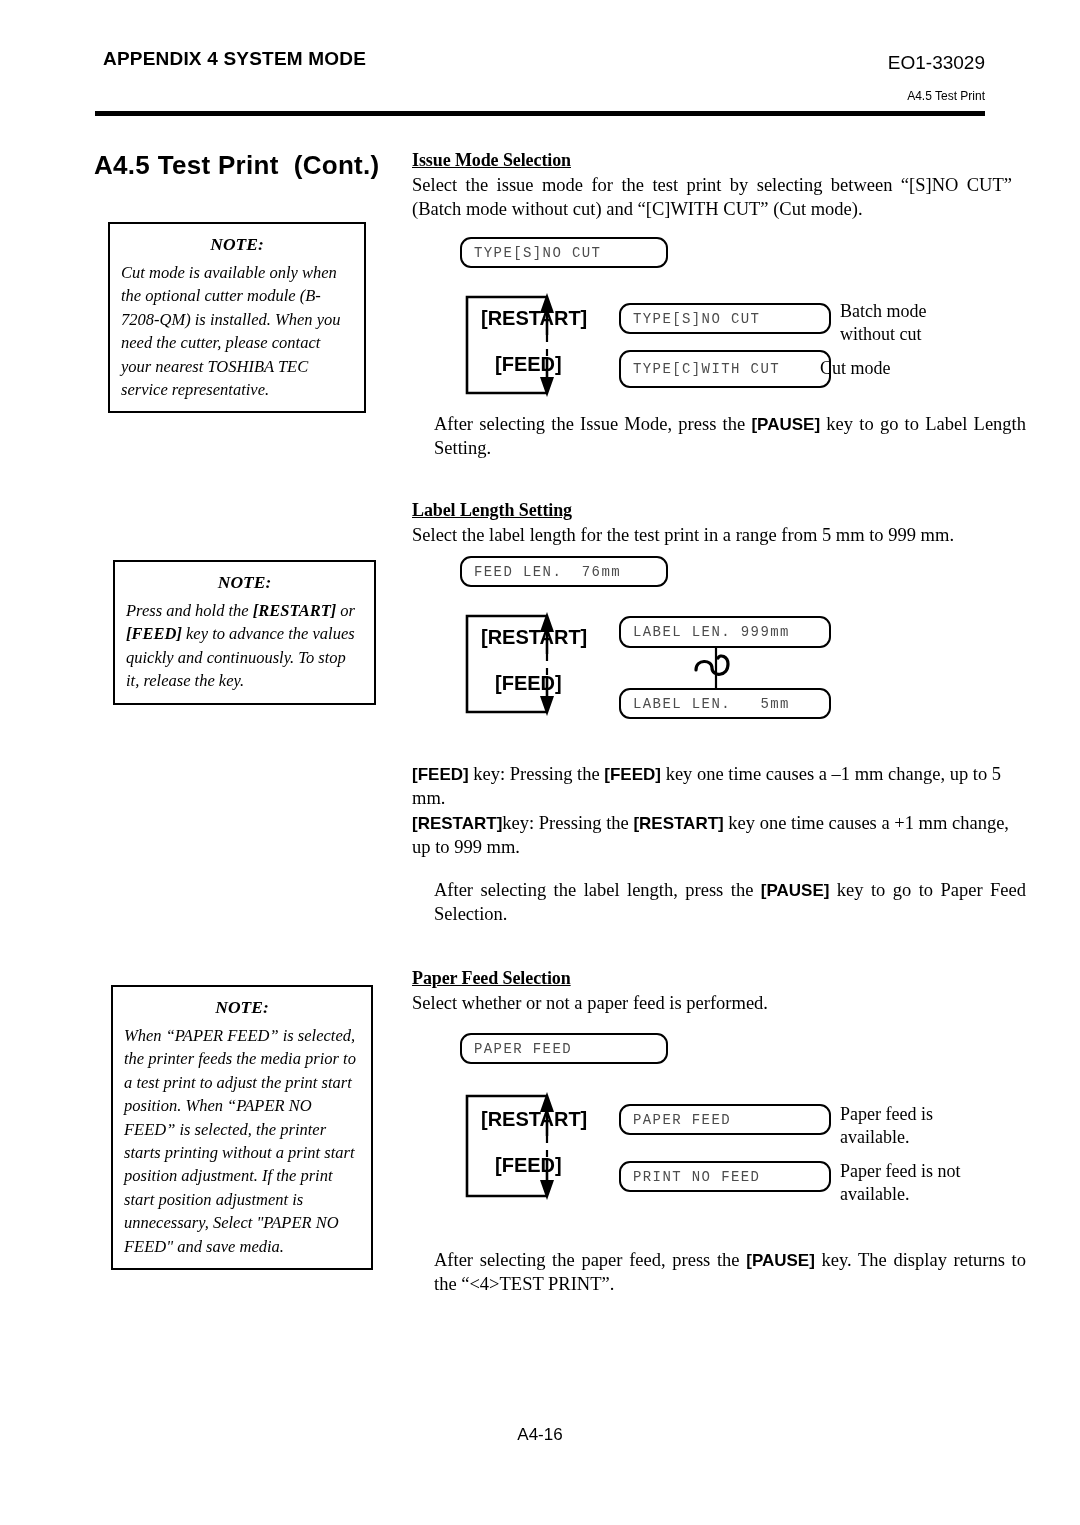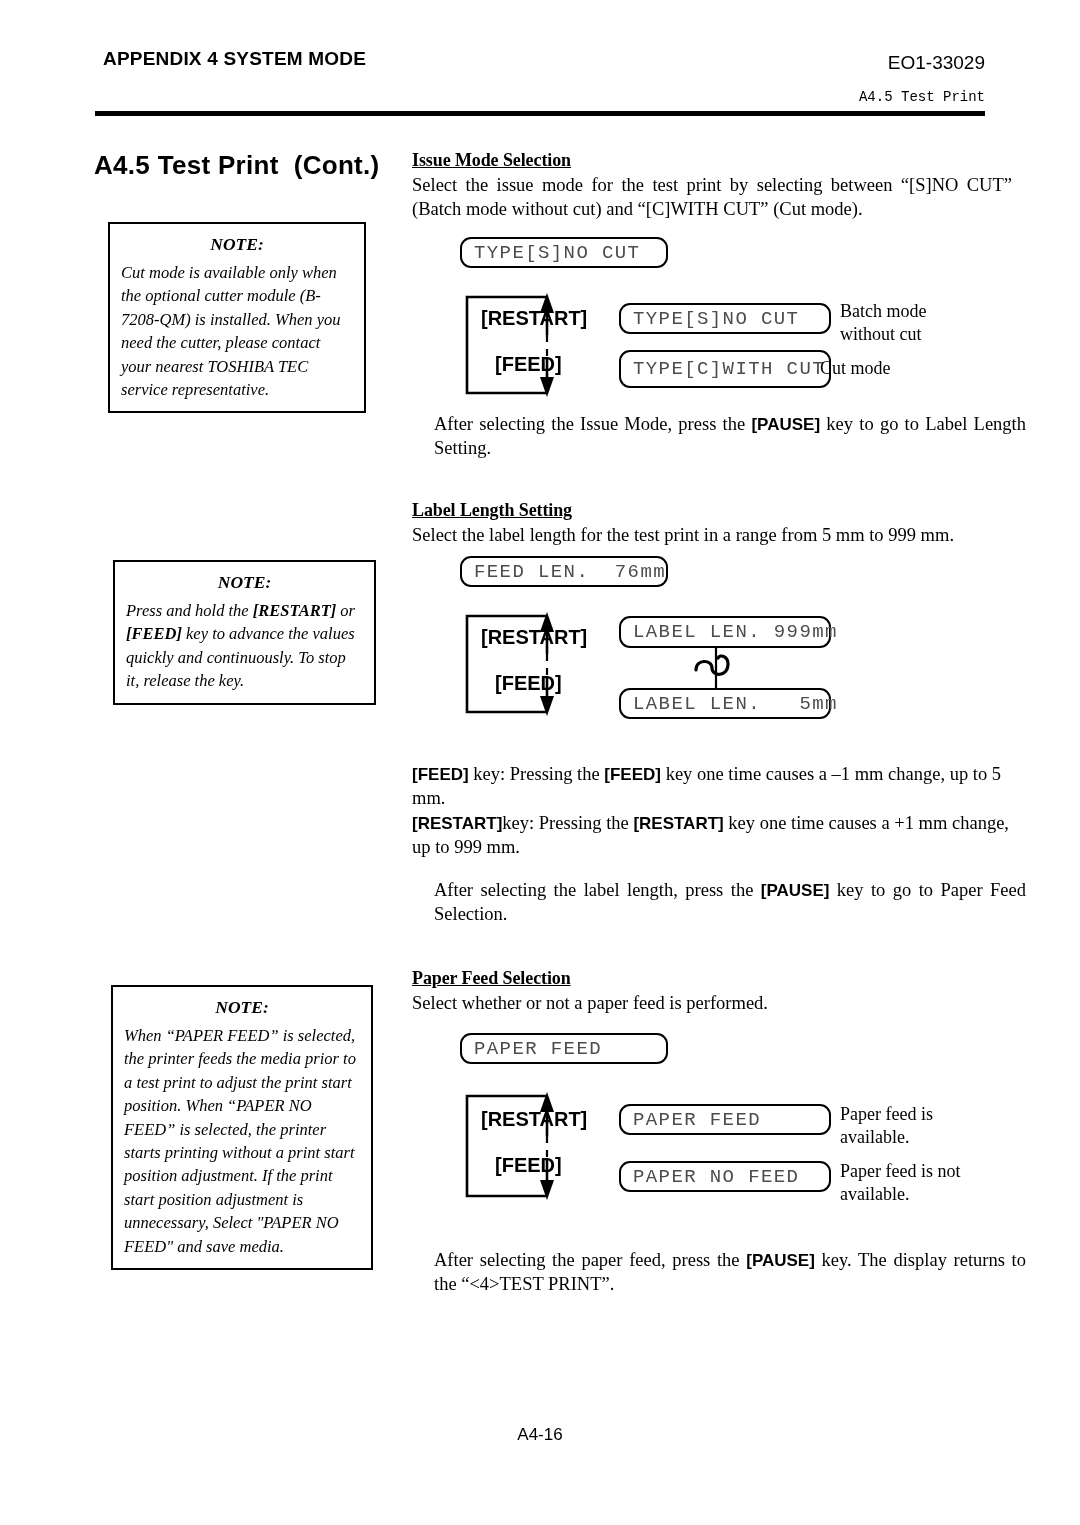--- a/index.html
+++ b/index.html
@@ -37,22 +37,22 @@
     position: absolute;
     right: 0;
     top: 10px;
     font-family: "Liberation Sans", sans-serif;
     font-size: 19px;
   }
   .hdr-right-2 {
     position: absolute;
     right: 0;
     top: 47px;
-    font-family: Liberation Mono, monospace;
-    font-size: 14px;
+    font-family: Liberation Sans, sans-serif;
+    font-size: 12px;
   }
   .hdr-rule {
     position: absolute;
     left: 95px;
     top: 111px;
     width: 890px;
     height: 5px;
     background: #000000;
   }
 
@@ -129,21 +129,21 @@
   .indent { margin-left: 14px; }
 
   
   .lcd {
     position: absolute;
     box-sizing: border-box;
     border: 2.2px solid #000;
     border-radius: 11px;
     background: #fff;
     font-family: "Liberation Mono", monospace;
-    font-size: 19px;
+    font-size: 14px;
     color: #4c4c4c;
     letter-spacing: 1.4px;
     display: flex;
     align-items: center;
     padding-left: 12px;
     white-space: pre;
   }
 
   
   .loop {
@@ -295,21 +295,21 @@
     <polygon points="86,110 79,90 93,90" fill="#000"></polygon>
   </svg>
 </div>
 <div class="loop-lbl" style="left:481px; top:1108px;">[RESTART]</div>
 <div class="loop-lbl" style="left:495px; top:1154px;">[FEED]</div>
 
 <div class="lcd" style="left:619px; top:1104px; width:212px; height:31px;">PAPER FEED</div>
 <div class="side-note" style="left:840px; top:1103px;">Paper feed is
 available.</div>
 
-<div class="lcd" style="left:619px; top:1161px; width:212px; height:31px;">PAPER NO FEED</div>
+<div class="lcd" style="left:619px; top:1161px; width:212px; height:31px;">PRINT NO FEED</div>
 <div class="side-note" style="left:840px; top:1160px;">Paper feed is not
 available.</div>
 
 <div class="rcol indent" style="top:1248px; left:420px; width:592px;">
   <p class="body-text just" style="margin:0;"><span>After selecting the paper feed, press the </span><b>[PAUSE]</b><span> key.  The display returns to the “&lt;4&gt;TEST PRINT”.</span></p>
 </div>
 
 <div class="page-num">A4-16</div>
 
 </body></html>

